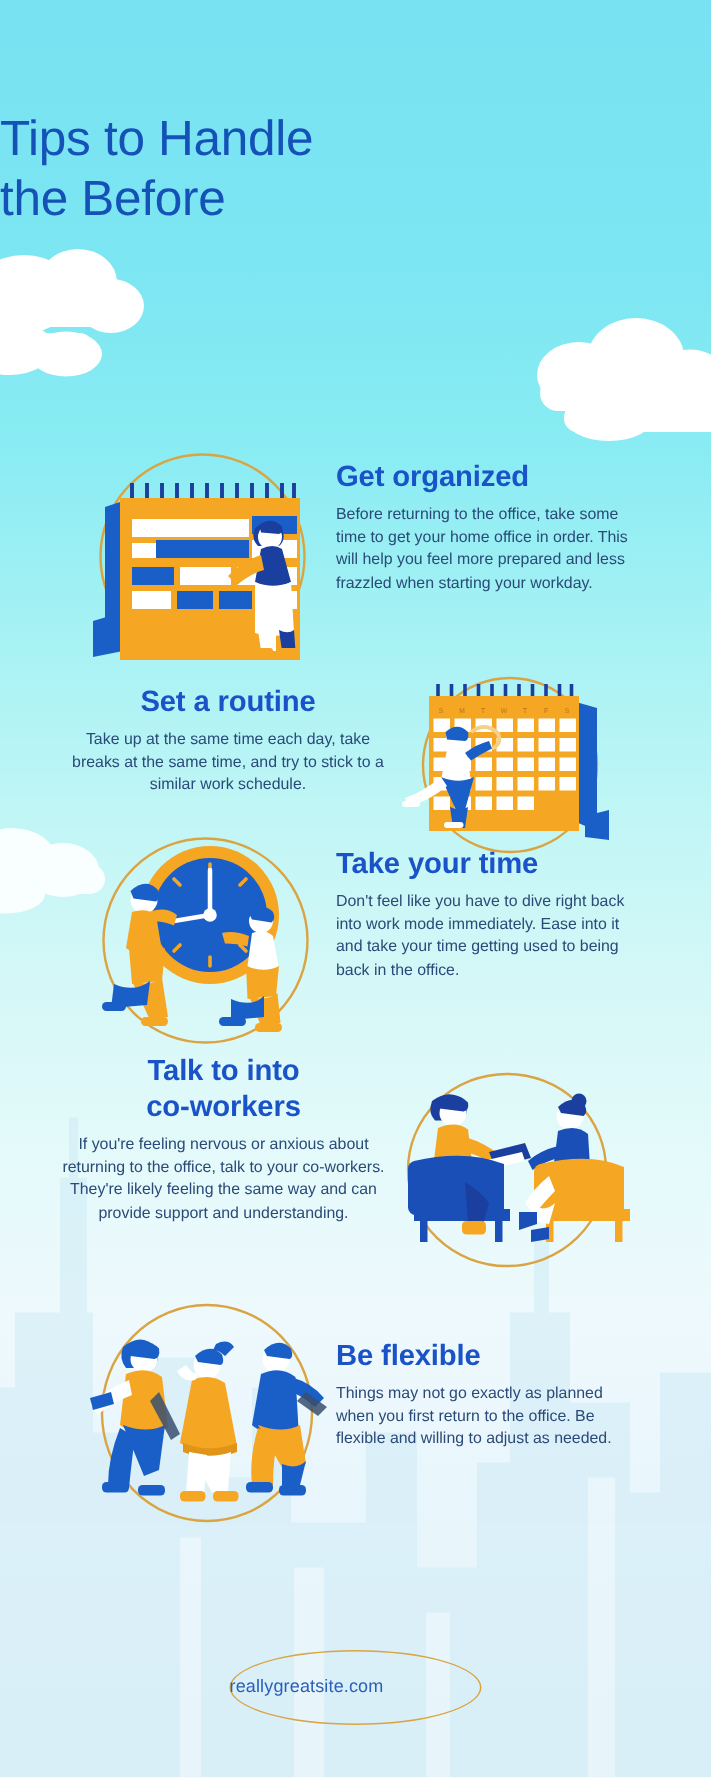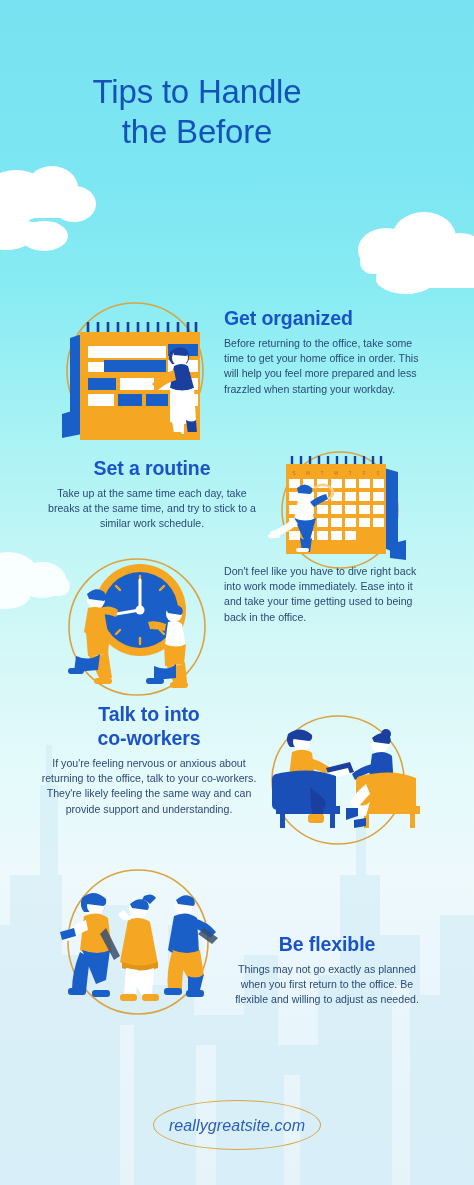--- a/index.html
+++ b/index.html
@@ -34,21 +34,21 @@
   .skyline { position: absolute; left: 0; bottom: 0; width: 474px; height: 560px;
              opacity: .55; pointer-events: none; }
 
   
   .cloud { position: absolute; pointer-events: none; }
 
   
   .title {
     position: absolute;
     top: 72px; left: 0; width: 394px;
-    text-align: center;
+    text-align: left;
     color: #1552b8;
     font-size: 33px;
     line-height: 40px;
     font-weight: 400;
     letter-spacing: -0.2px;
   }
 
   
   .section { position: absolute; }
 
@@ -80,25 +80,23 @@
     position: absolute;
     left: 153px; top: 1100px;
     width: 168px; height: 50px;
     border: 1.6px solid #d9a441;
     border-radius: 50%;
   }
   .footer-text {
     position: absolute;
     left: 153px; top: 1117px;
     width: 168px;
-    text-align: center;
     color: #2a5fb8;
-    font-size: 16px;
+    font-size: 12px;
     letter-spacing: .1px;
-    font-style: italic;
   }
 </style>
 </head>
 <body>
 
 <div id="poster">
 
   <svg class="skyline" viewBox="0 0 474 560" preserveAspectRatio="none">
     <g fill="#cfebf6">
       <rect x="0" y="300" width="34" height="260"></rect>
@@ -350,20 +348,21 @@
       <path d="M110 70 q9 -3 14 2 l4 22 q-13 5 -21 -2 Z" fill="#ffffff"></path>
       <path d="M108 72 q-10 -4 -18 -2 l2 7 q8 0 15 2 Z" fill="#f5a623"></path>
       <path d="M106 92 q13 5 22 0 l-2 20 -19 2 Z" fill="#f5a623"></path>
       <path d="M108 112 q12 4 19 -2 l2 20 -13 2 Z" fill="#f5a623"></path>
       <path d="M96 114 q14 6 22 -2 l0 14 -22 2 Z" fill="#1a5fc8"></path>
       <rect x="88" y="126" width="18" height="6" rx="3" fill="#1a5fc8"></rect>
       <rect x="112" y="130" width="18" height="6" rx="3" fill="#f5a623"></rect>
     </svg>
 
     <div class="txt align-left" style="left:224px; top:564px; width:202px;">
+      <div class="head">Take your time</div>
       <div class="body">Don't feel like you have to dive right back into work mode immediately. Ease into it and take your time getting used to being back in the office.</div>
     </div>
   </div>
 
   <div class="section">
 
     <svg class="art" style="left:254px; top:712px; width:168px; height:140px;" viewBox="0 0 168 140">
       <ellipse cx="84" cy="68" rx="66" ry="64" fill="none" stroke="#d9a441" stroke-width="1.6"></ellipse>
 
       <path d="M34 22 q12 -9 22 0 q3 9 -2 13 l-18 0 q-5 -5 -2 -13 Z" fill="#1a3f9e"></path>
@@ -444,21 +443,21 @@
       <path d="M122 50 q13 -6 23 2 l2 34 q-20 8 -31 -2 Z" fill="#1a5fc8"></path>
       <path d="M142 52 q14 4 22 14 l-6 6 q-9 -8 -18 -11 Z" fill="#1a5fc8"></path>
       <path d="M152 62 L166 72 L160 78 L146 68 Z" fill="#3a4f6e" opacity=".85"></path>
       <path d="M120 84 q16 6 28 0 l4 26 -14 6 Z" fill="#f5a623"></path>
       <path d="M120 86 q-6 20 -4 38 l14 0 q0 -20 4 -32 Z" fill="#f5a623"></path>
       <path d="M136 110 q10 4 16 -2 l-4 16 -12 0 Z" fill="#1a5fc8"></path>
       <rect x="112" y="122" width="18" height="7" rx="3" fill="#1a5fc8"></rect>
       <rect x="134" y="124" width="18" height="7" rx="3" fill="#1a5fc8"></rect>
     </svg>
 
-    <div class="txt align-left" style="left:224px; top:932px; width:206px;text-align:center;">
+    <div class="txt align-left" style="left:224px; top:892px; width:206px;">
       <div class="head">Be flexible</div>
       <div class="body">Things may not go exactly as planned when you first return to the office. Be flexible and willing to adjust as needed.</div>
     </div>
   </div>
 
   <div class="footer-ellipse"></div>
   <div class="footer-text">reallygreatsite.com</div>
 
 </div>
 

